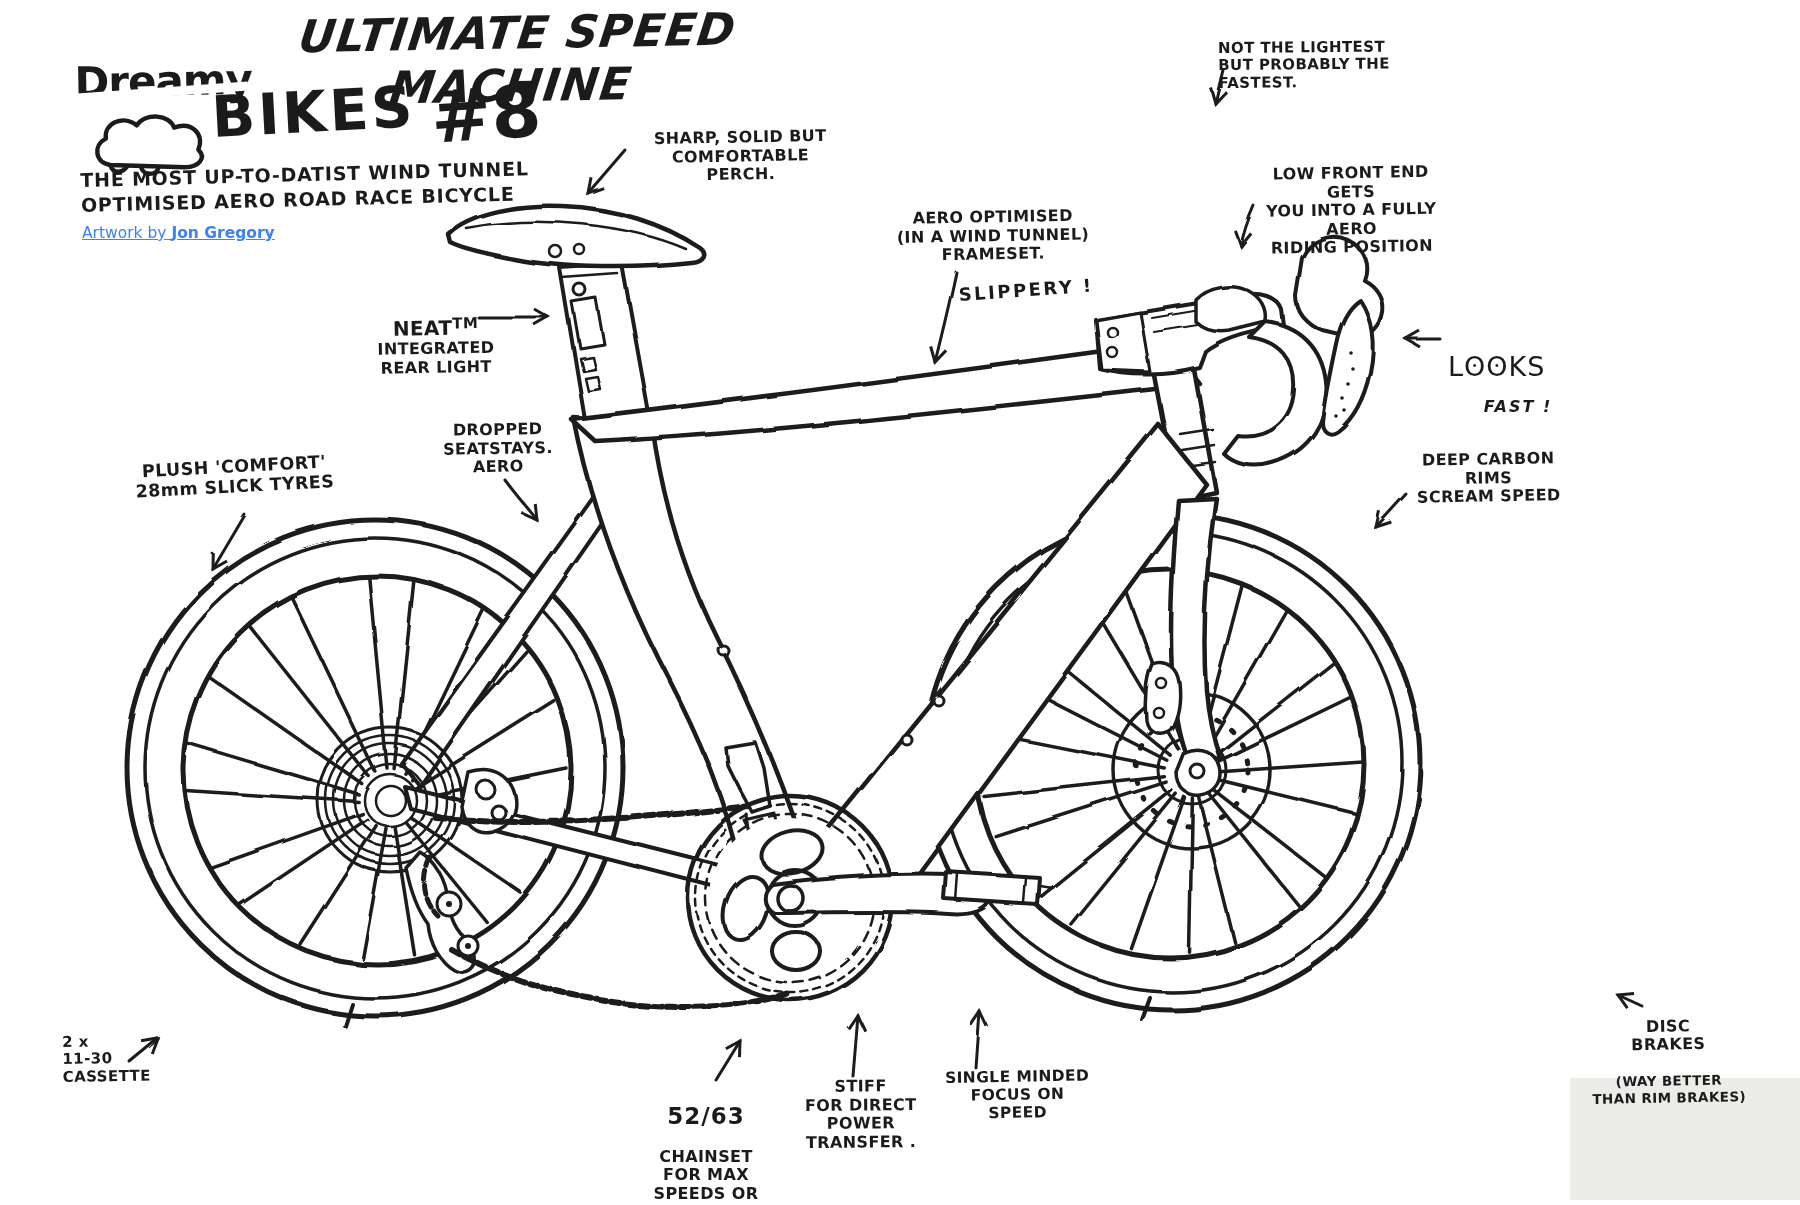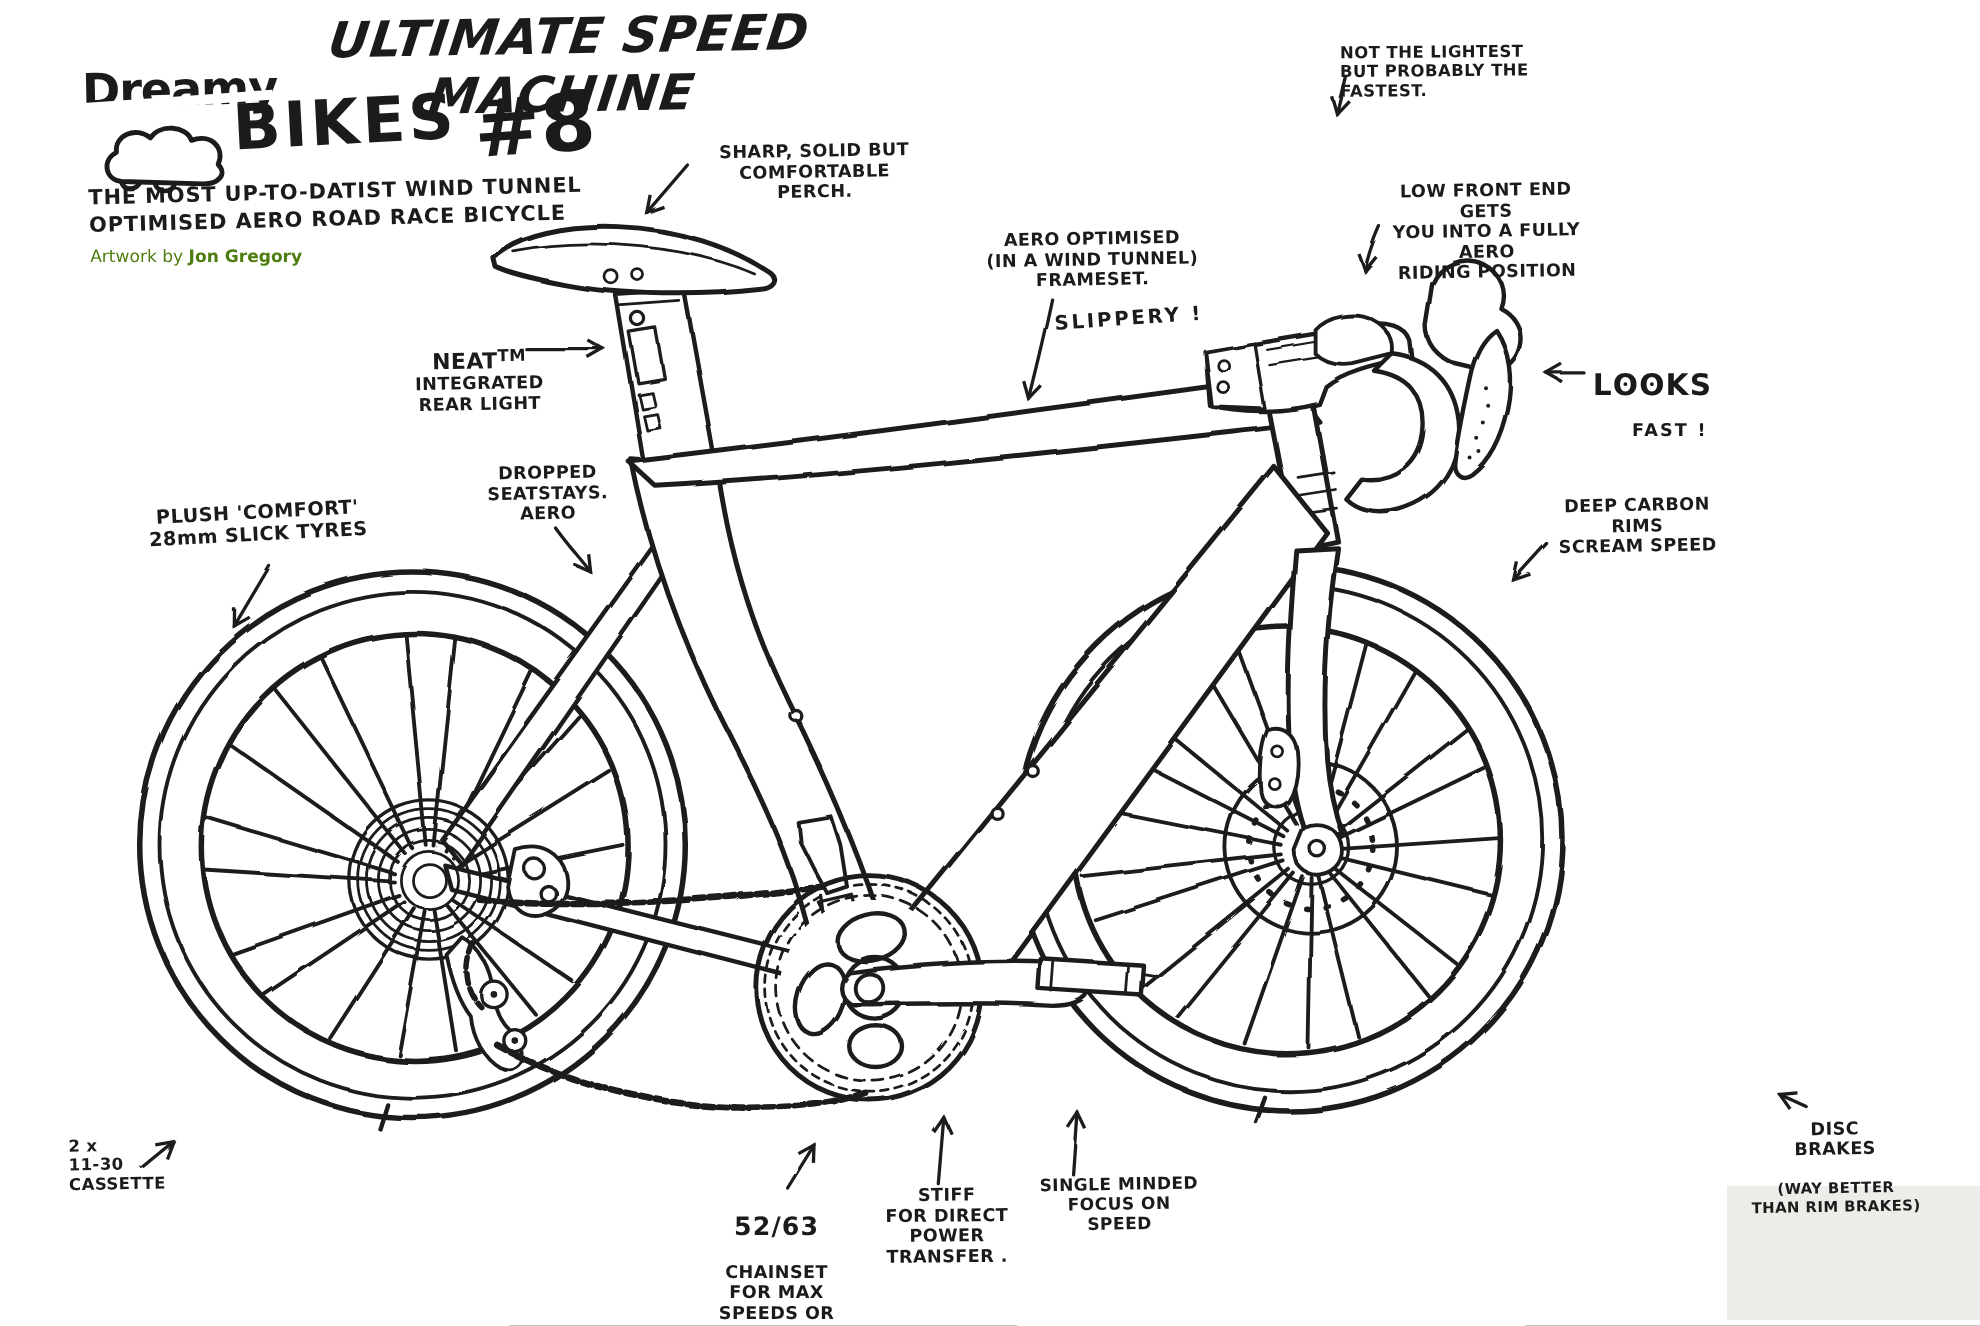--- a/index.html
+++ b/index.html
@@ -18,24 +18,24 @@
   .logo-slash{position:absolute;left:70px;top:94px;width:178px;height:9px;background:var(--paper);
         transform:rotate(-4deg);transform-origin:left top;}
   .brand-series{position:absolute;left:210px;top:84px;font-size:57px;font-weight:800;
         letter-spacing:3px;transform:rotate(-3deg);transform-origin:left top;}
   .brand-number{position:absolute;left:428px;top:76px;font-size:72px;font-weight:900;
         transform:rotate(-4deg);transform-origin:left top;}
   .brand-cloud{position:absolute;left:86px;top:110px;}
   .tagline{position:absolute;left:80px;top:168px;font-size:19px;font-weight:700;
         letter-spacing:.8px;line-height:1.3;white-space:pre-line;
         transform:rotate(-1.5deg);transform-origin:left top;}
-  .credit{position:absolute;left:82px;top:224px;font-size:15.5px;color:#4d7c0f;font-weight:400;}
+  .credit{position:absolute;left:82px;top:224px;font-size:15.5px;color:#3b82f6;font-weight:400;text-decoration:underline;}
   .credit b{font-weight:700;}
-  .looks-word{font-size:27px;font-weight:700;letter-spacing:1px;line-height:1;}
-  .looks-fast{font-size:16px;font-weight:700;letter-spacing:2px;text-align:center;}
+  .looks-word{font-size:27px;font-weight:400;letter-spacing:1px;line-height:1;margin-top:16px;}
+  .looks-fast{font-size:16px;font-weight:700;font-style:italic;letter-spacing:2px;text-align:center;}
   .slippery{position:absolute;left:958px;top:284px;font-size:18px;font-weight:700;
         letter-spacing:2.5px;transform:rotate(-4deg);transform-origin:left top;}
   .ratio{font-size:23px;font-weight:700;letter-spacing:1px;}
   .disc-sub{font-size:13.5px;font-weight:700;line-height:1.25;white-space:pre-line;}
   .stamp-bg{position:absolute;left:1570px;top:1078px;width:230px;height:122px;background:var(--stamp);}
   .stamp{position:absolute;left:1654px;top:1084px;font-family:"DejaVu Serif",serif;
         font-weight:900;font-size:31px;line-height:.86;letter-spacing:1px;white-space:pre-line;}
 </style>
 </head>
 <body>

